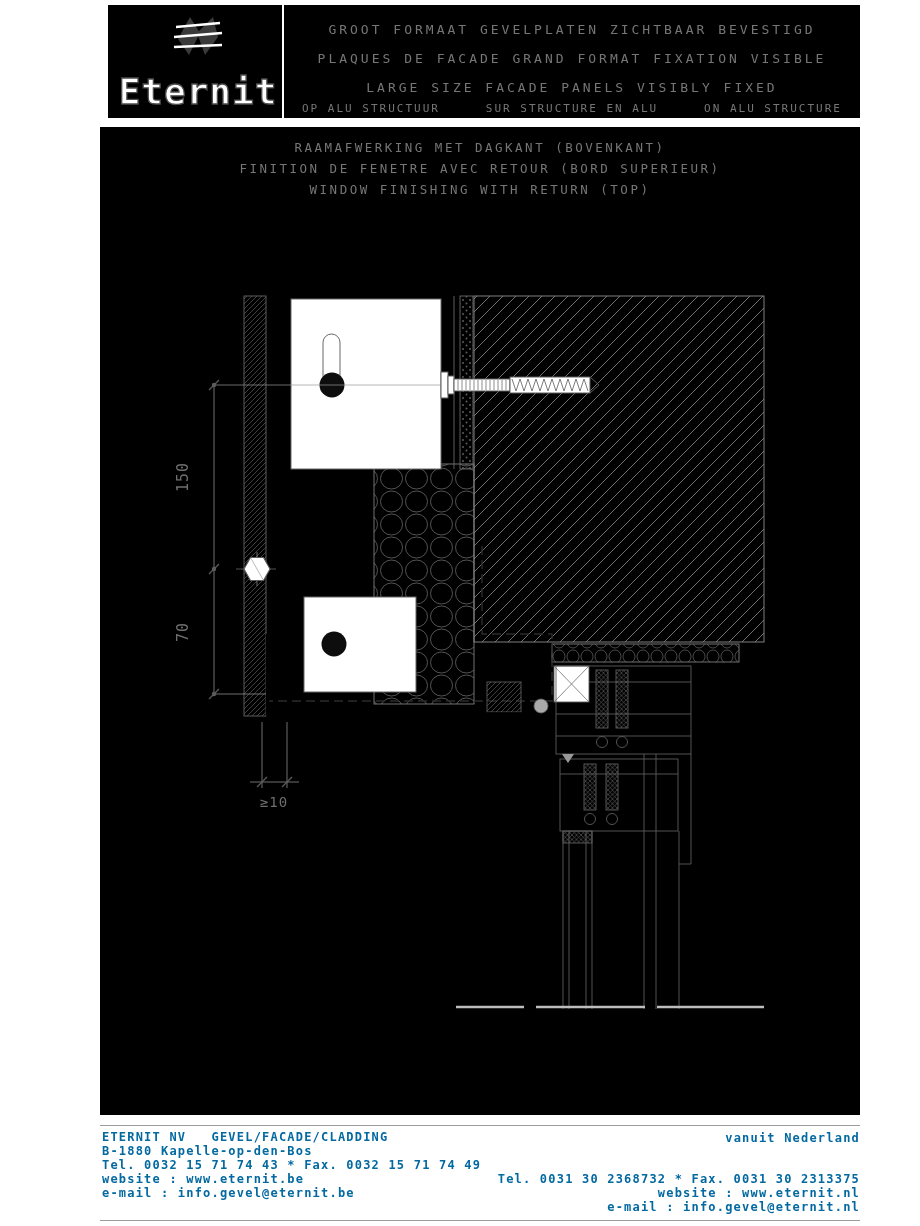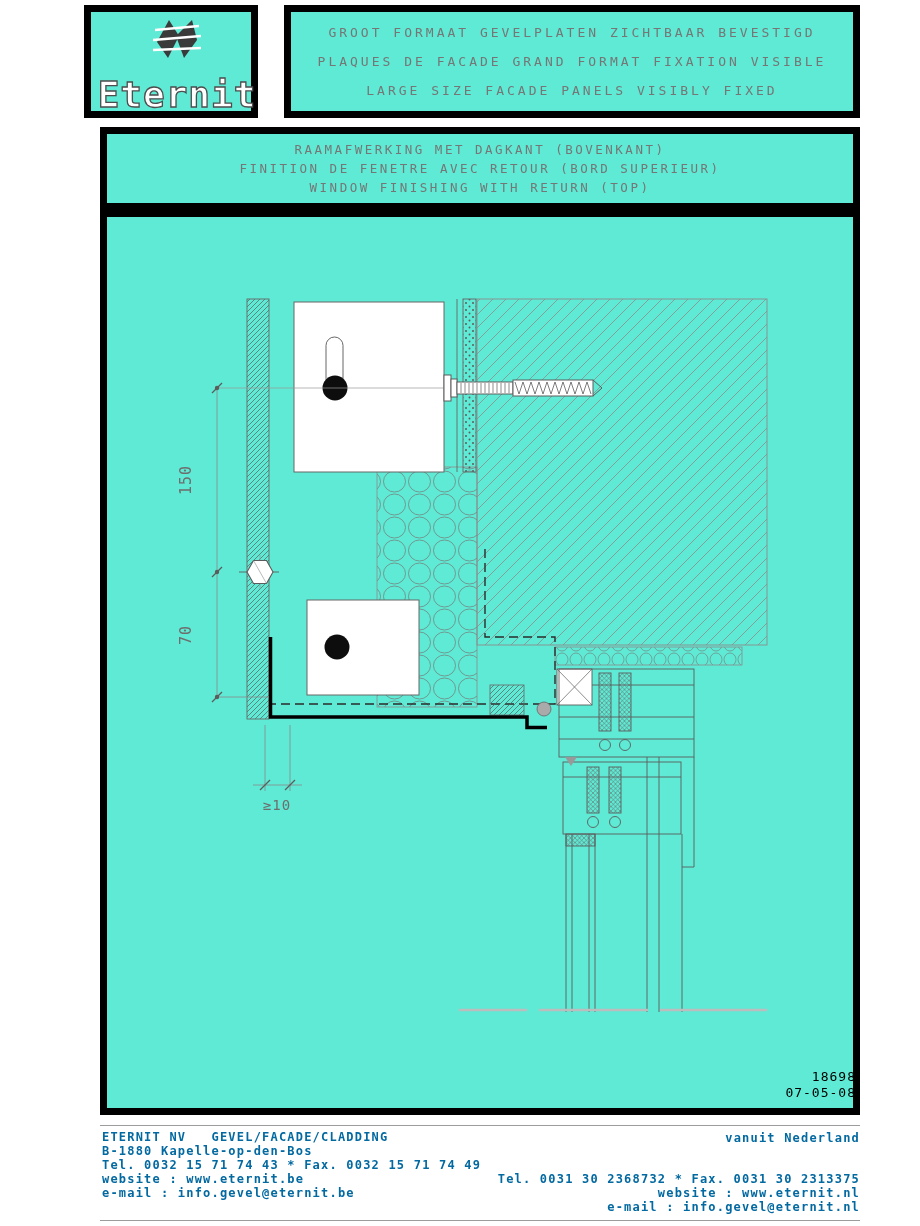--- a/index.html
+++ b/index.html
@@ -1,22 +1,22 @@
 <!DOCTYPE html>
 <html><head>
 <meta charset="utf-8">
 <style>
   html,body { margin:0; padding:0; background:#fff; }
   .page {
     position:relative; width:920px; height:1226px; background:#ffffff;
     font-family:"DejaVu Sans Mono", monospace; color:#767676; overflow:hidden;
   }
-  .box { position:absolute; border:7px solid #000000; box-sizing:border-box; background:#5eead4; }
-
-  .logo-box   { left:84px; top:5px;  width:174px; height:113px; }
+  .box { position:absolute; border:4px solid #000000; box-sizing:border-box; background:#000000; }
+
+  .logo-box   { left:108px; top:5px;  width:174px; height:113px; }
   .title-box  { left:284px; top:5px;  width:576px; height:113px; display:flex; flex-direction:column; }
   .title-line { text-align:center; font-size:13px; letter-spacing:3px; line-height:29px; white-space:pre; }
   .title-line:first-child { margin-top:6px; }
   .structure-row { margin-top:auto; display:flex; justify-content:space-between;
                    padding:0 14px 9px 14px; font-size:11px; letter-spacing:2px; white-space:pre; }
 
   .subtitle-box { left:100px; top:127px; width:760px; height:83px;
                   display:flex; flex-direction:column; justify-content:space-around; padding:6px 0; }
   .subtitle-line { text-align:center; font-size:12.5px; letter-spacing:2.5px; white-space:pre; }
 
@@ -55,20 +55,25 @@
         </g>
       </g>
       <text x="86" y="95" text-anchor="middle" font-size="36" font-weight="bold" font-family="'DejaVu Sans', sans-serif" fill="#ffffff" stroke="#4d4d4d" stroke-width="1.3" letter-spacing="1">Eternit</text>
     </svg>
   </div>
 
   <div class="box title-box">
     <div class="title-line">GROOT FORMAAT GEVELPLATEN ZICHTBAAR BEVESTIGD</div>
     <div class="title-line">PLAQUES DE FACADE GRAND FORMAT FIXATION VISIBLE</div>
     <div class="title-line">LARGE SIZE FACADE PANELS VISIBLY FIXED</div>
+    <div class="structure-row">
+      <span>OP ALU STRUCTUUR</span>
+      <span>SUR STRUCTURE EN ALU</span>
+      <span>ON ALU STRUCTURE</span>
+    </div>
   </div>
 
   <div class="box subtitle-box">
     <div class="subtitle-line">RAAMAFWERKING MET DAGKANT (BOVENKANT)</div>
     <div class="subtitle-line">FINITION DE FENETRE AVEC RETOUR (BORD SUPERIEUR)</div>
     <div class="subtitle-line">WINDOW FINISHING WITH RETURN (TOP)</div>
   </div>
 
   <div class="box drawing-box">
     <svg width="758" height="903" viewBox="0 0 758 903">

